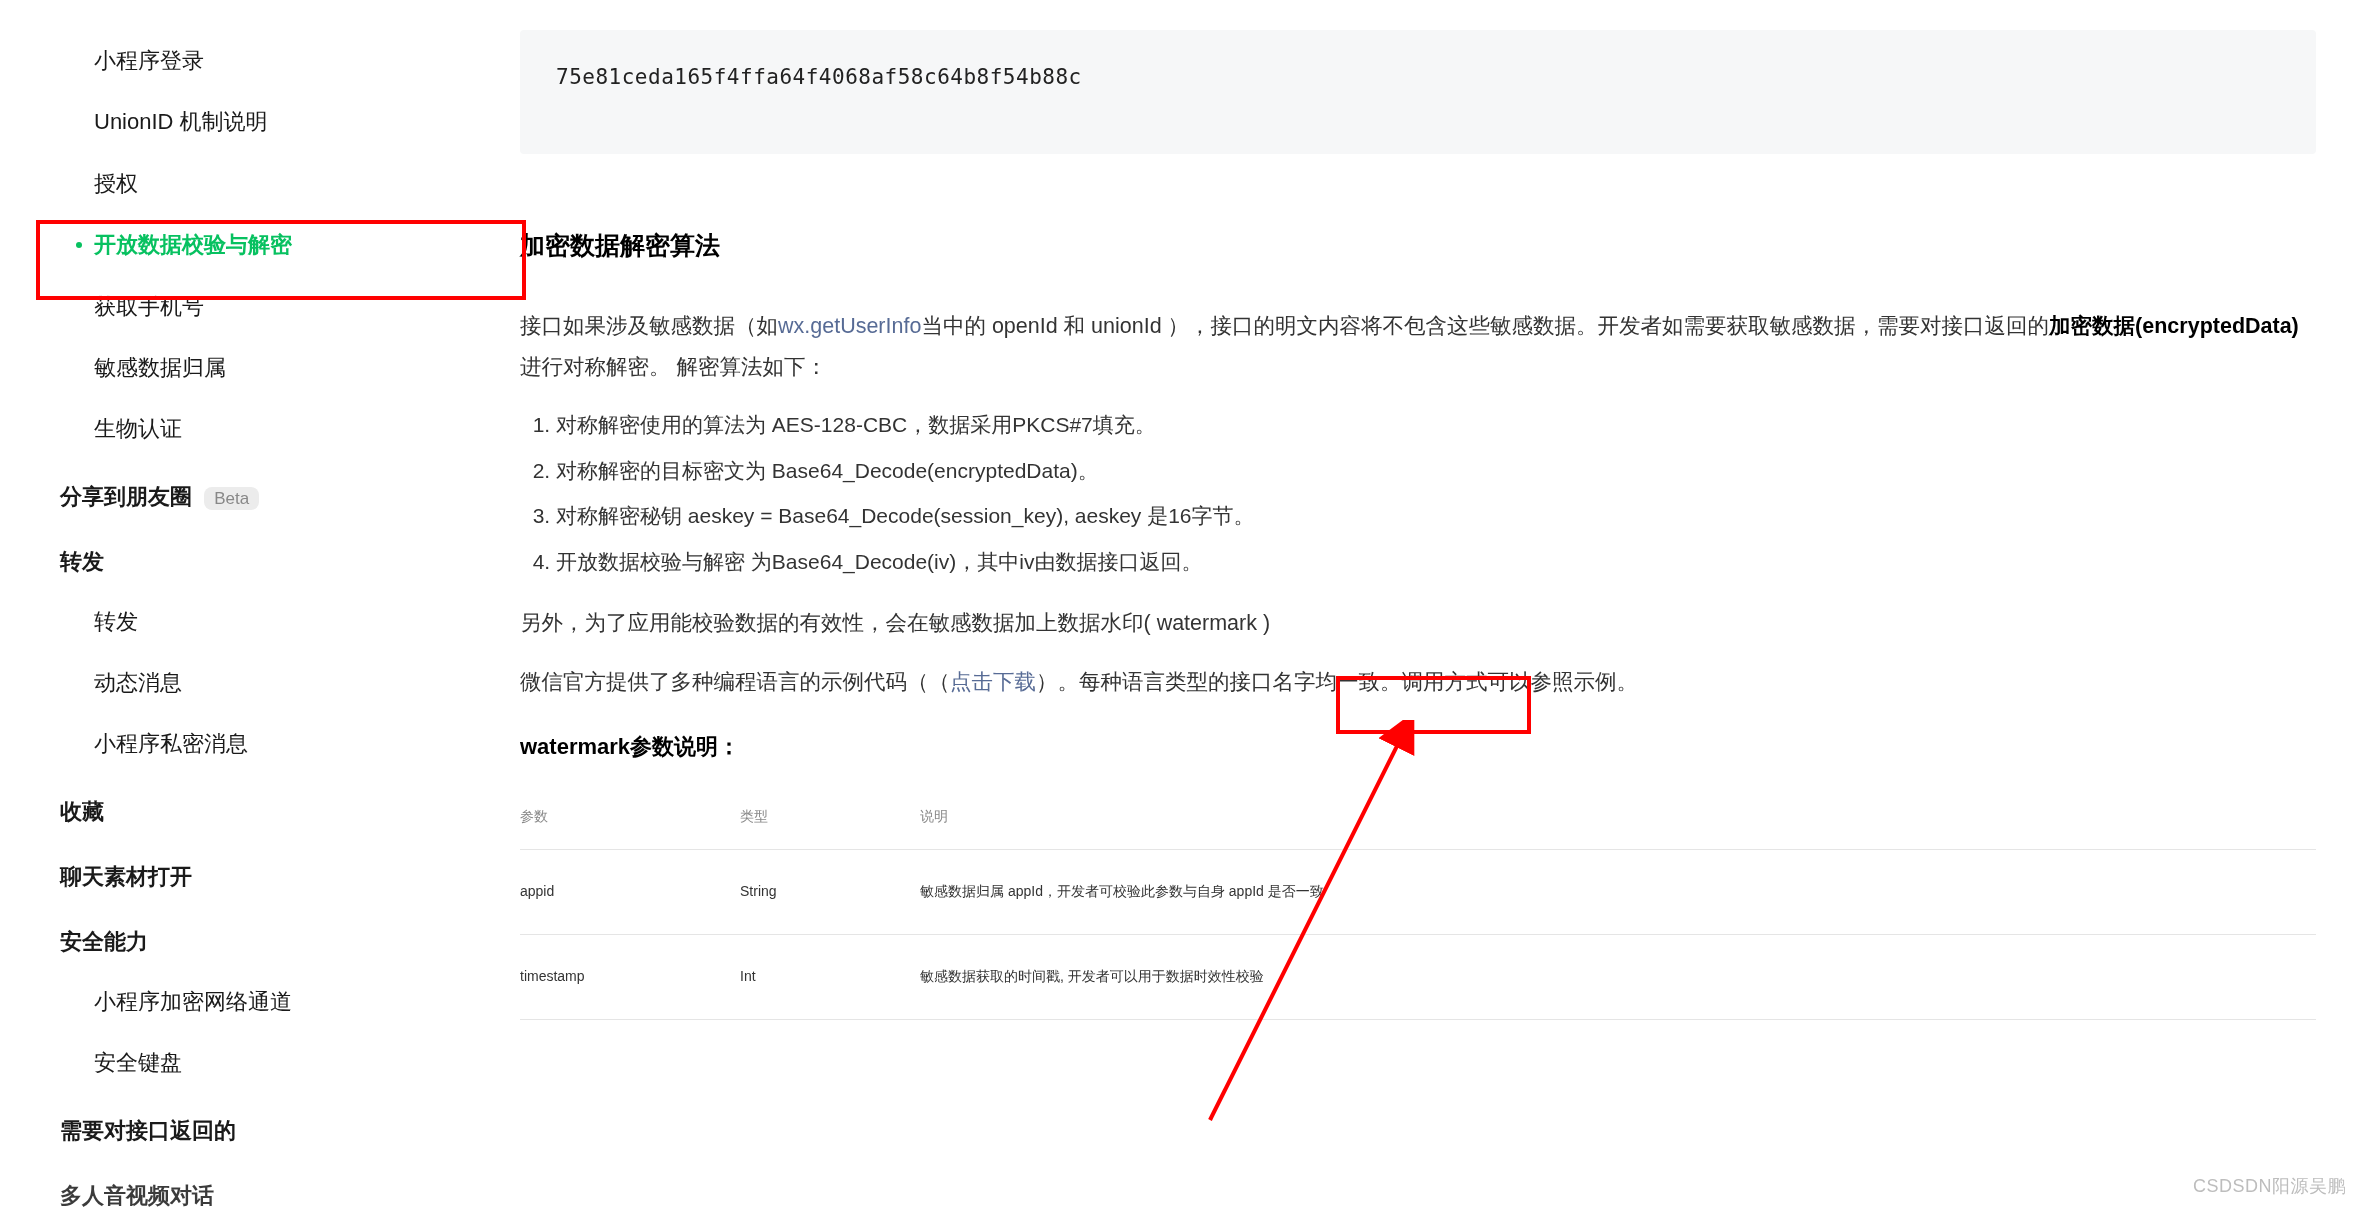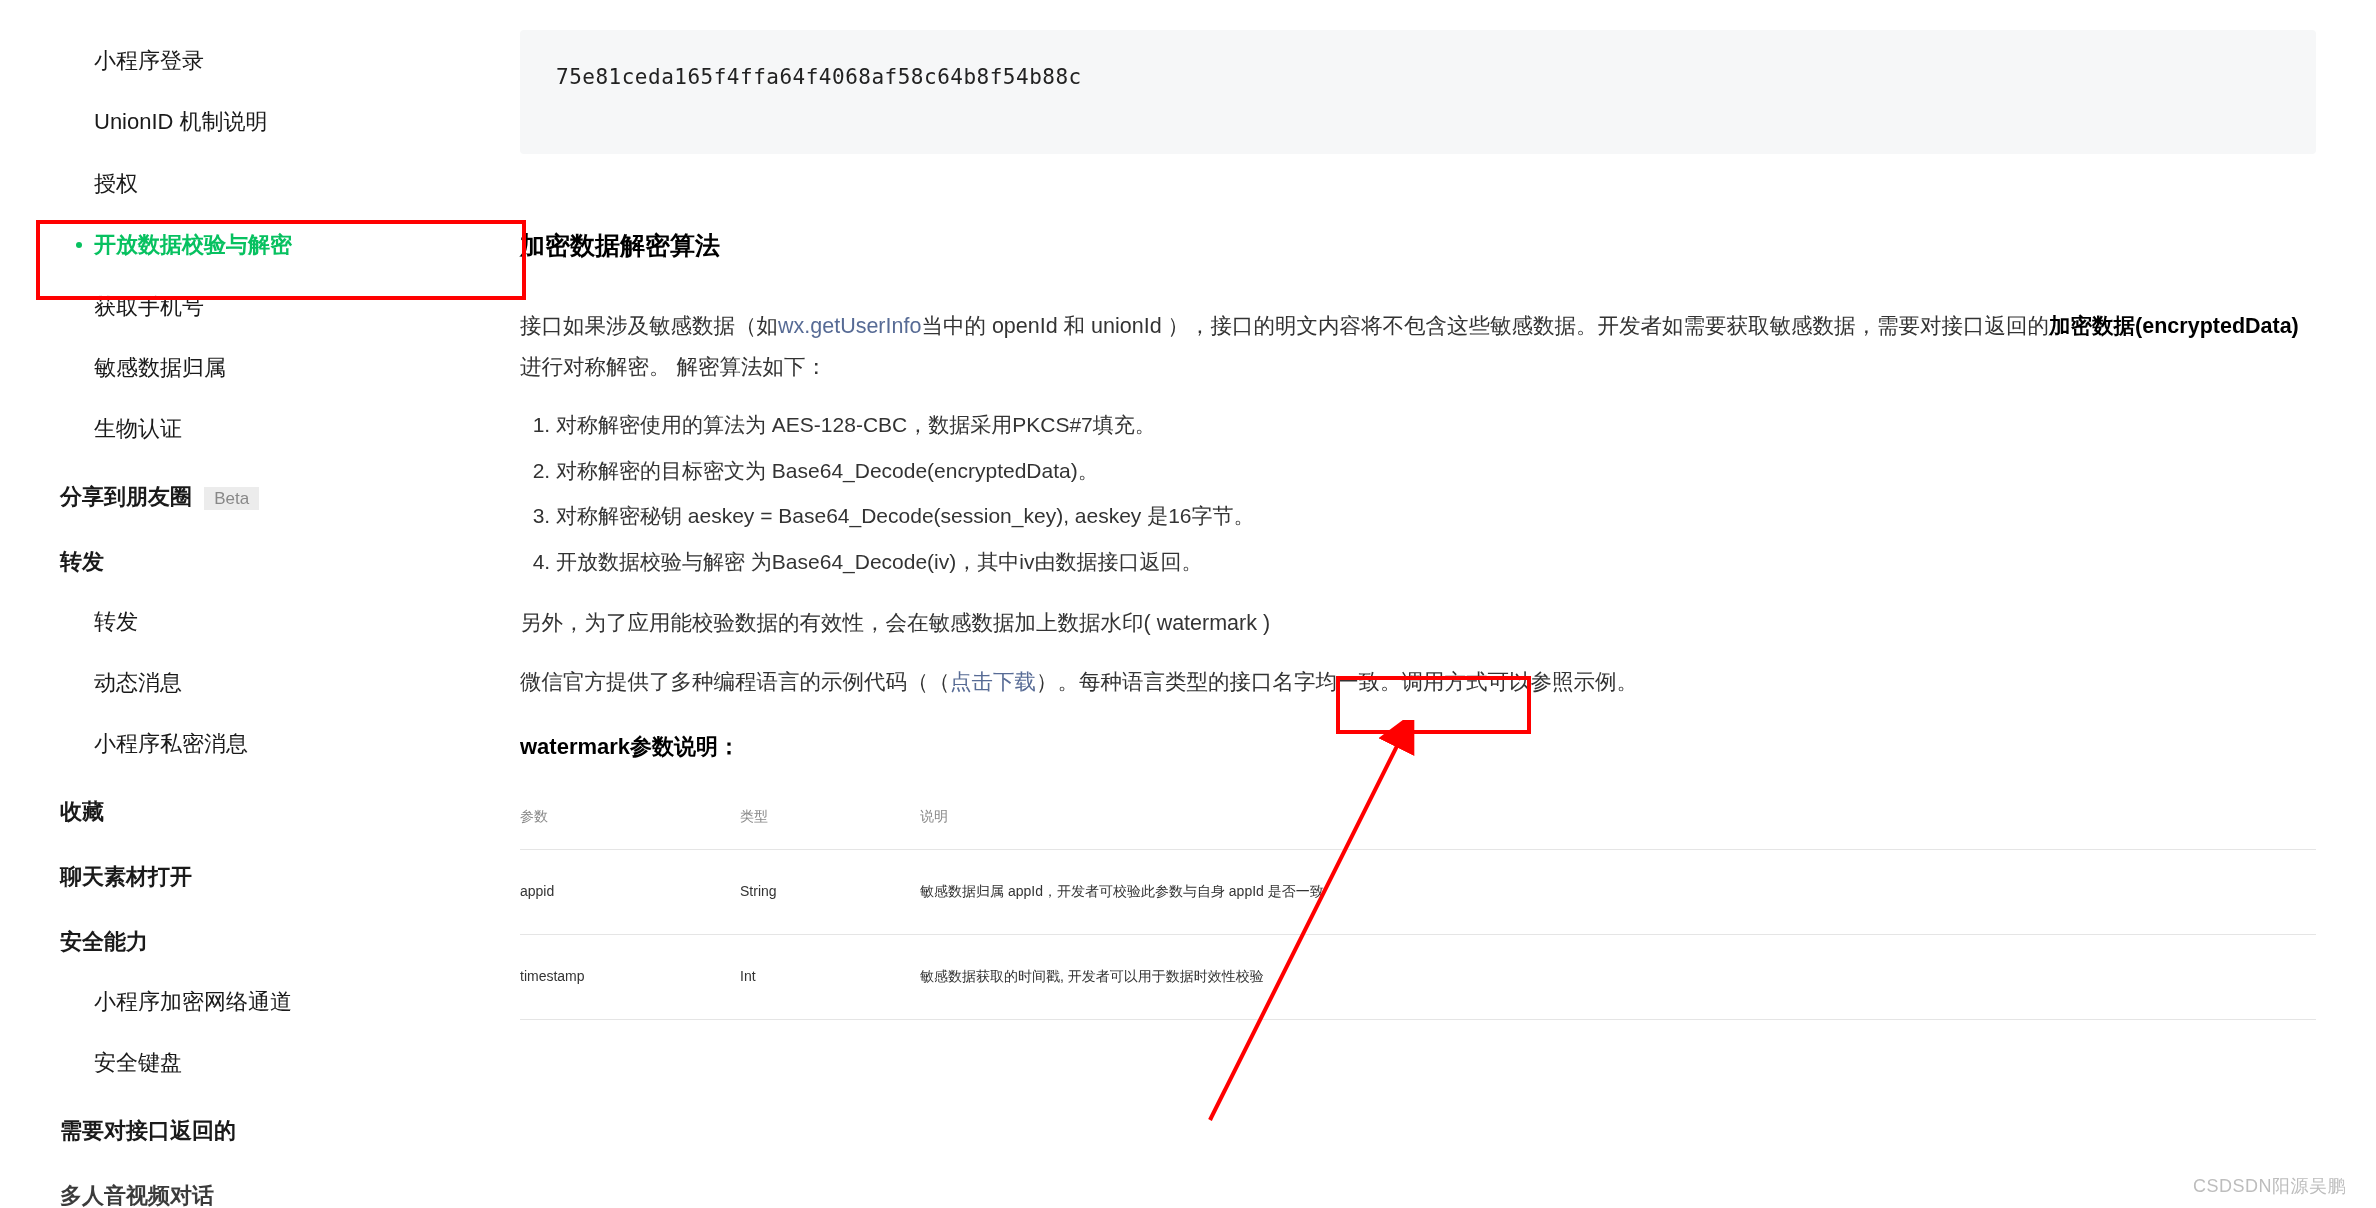--- a/index.html
+++ b/index.html
@@ -42,21 +42,21 @@
     font-size: 22px;
     font-weight: 600;
     padding: 18px 0 10px 0;
     color: #1a1a1a;
   }
   .beta {
     font-size: 17px;
     background: #ececec;
     color: #888;
     padding: 2px 10px;
-    border-radius: 0;
+    border-radius: 8px;
     margin-left: 6px;
     font-weight: 400;
   }
   .content {
     flex: 1;
     padding: 30px 60px 0 20px;
     color: #333;
   }
   .code-block {
     background: #f6f7f8;

